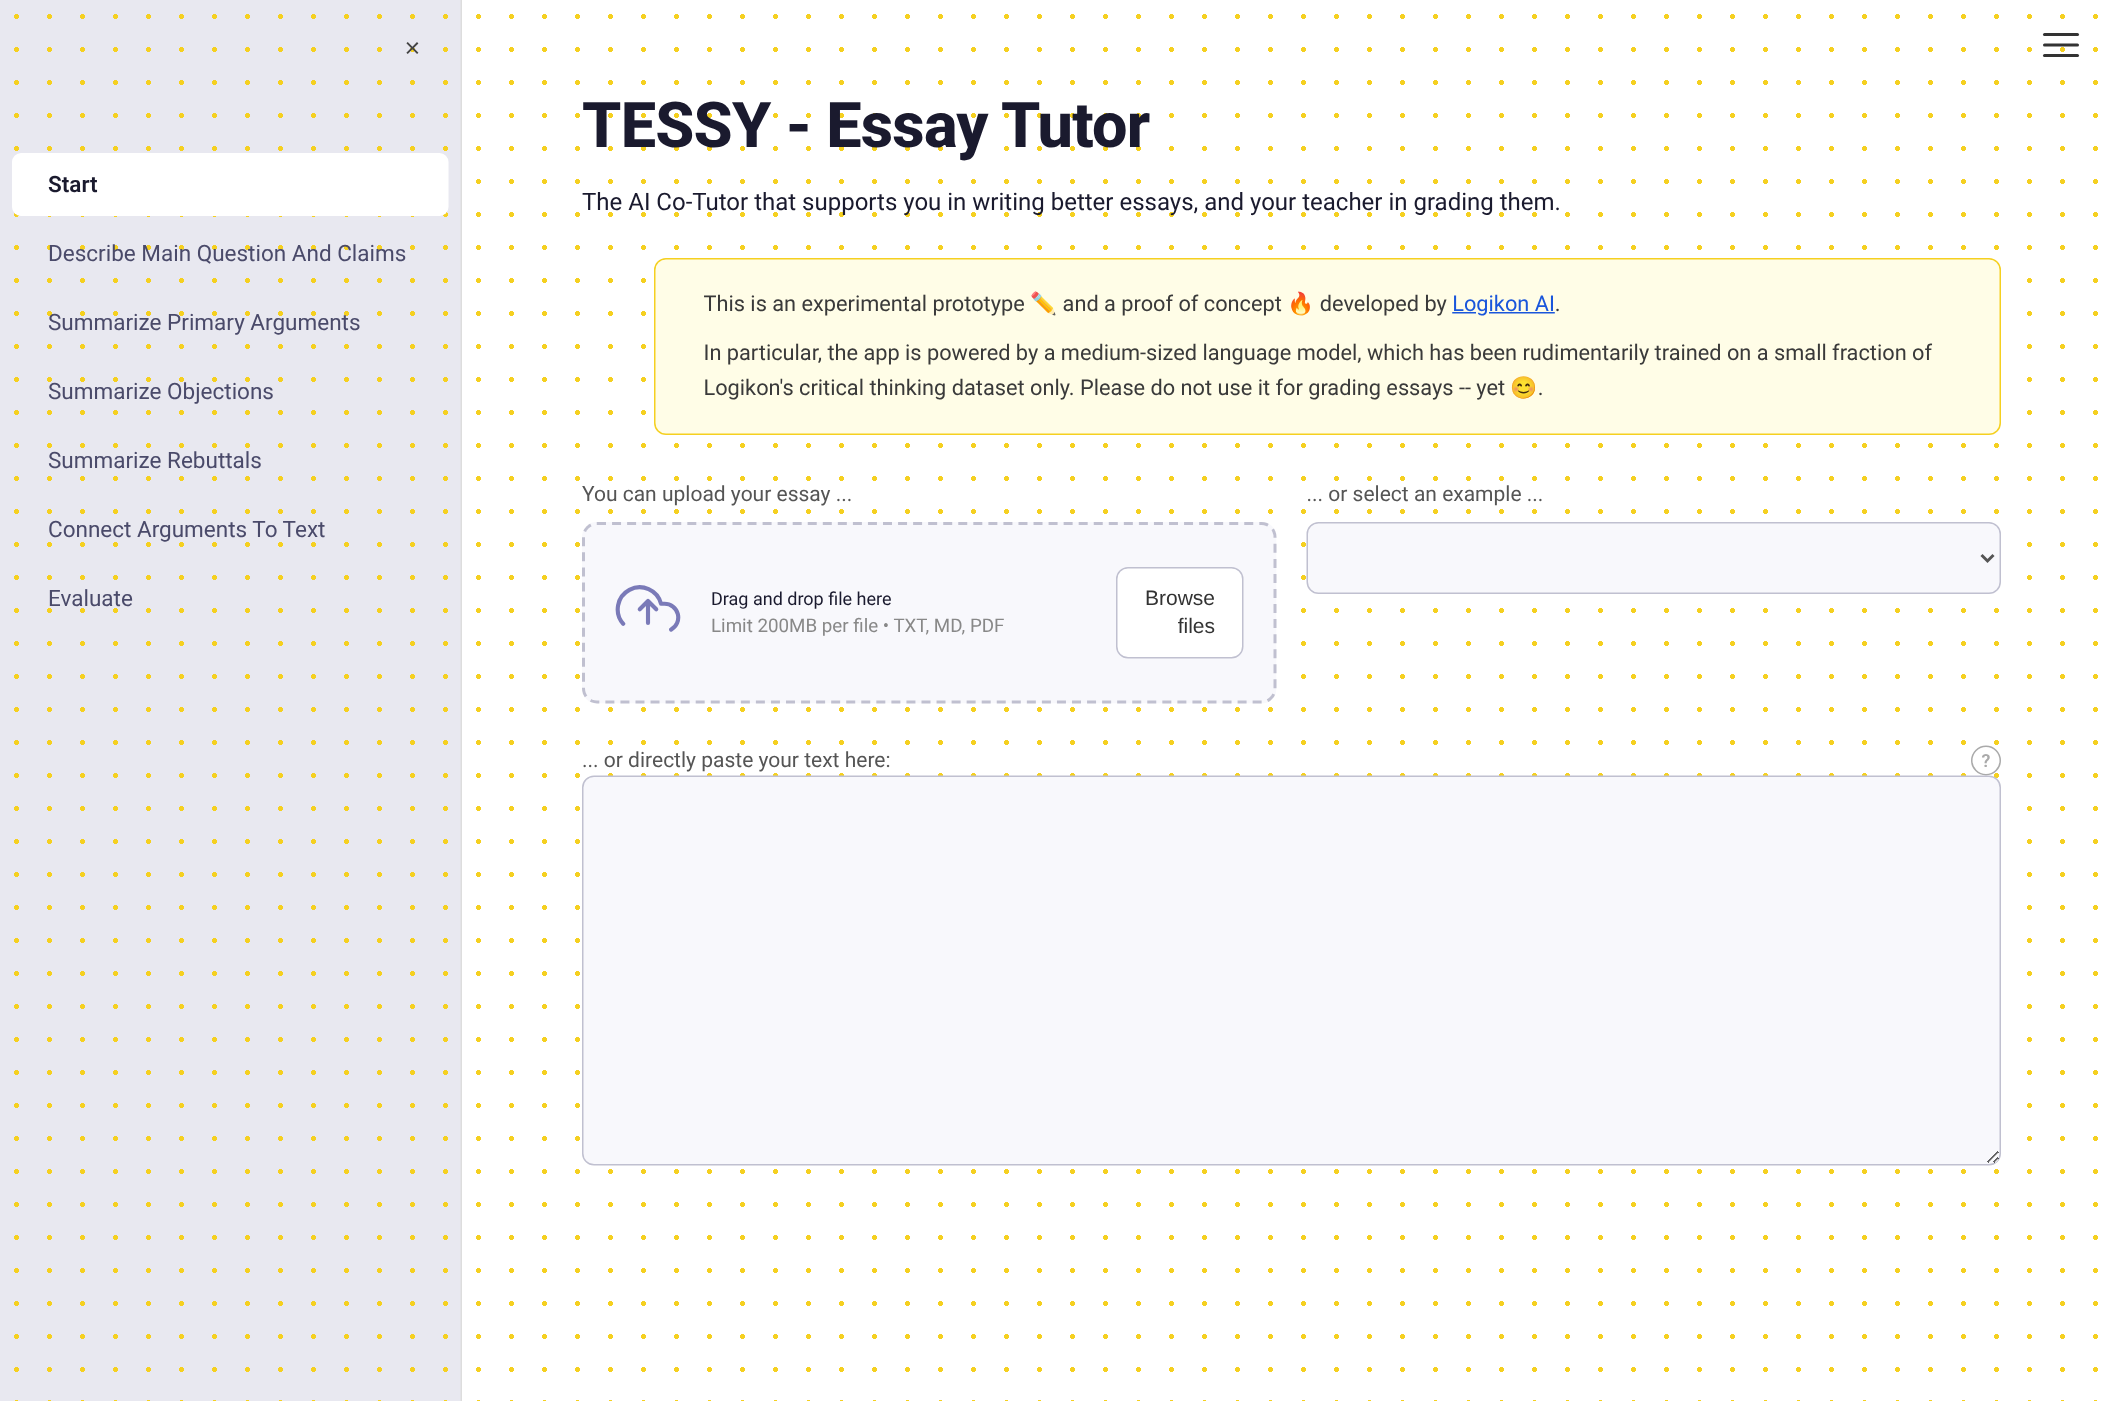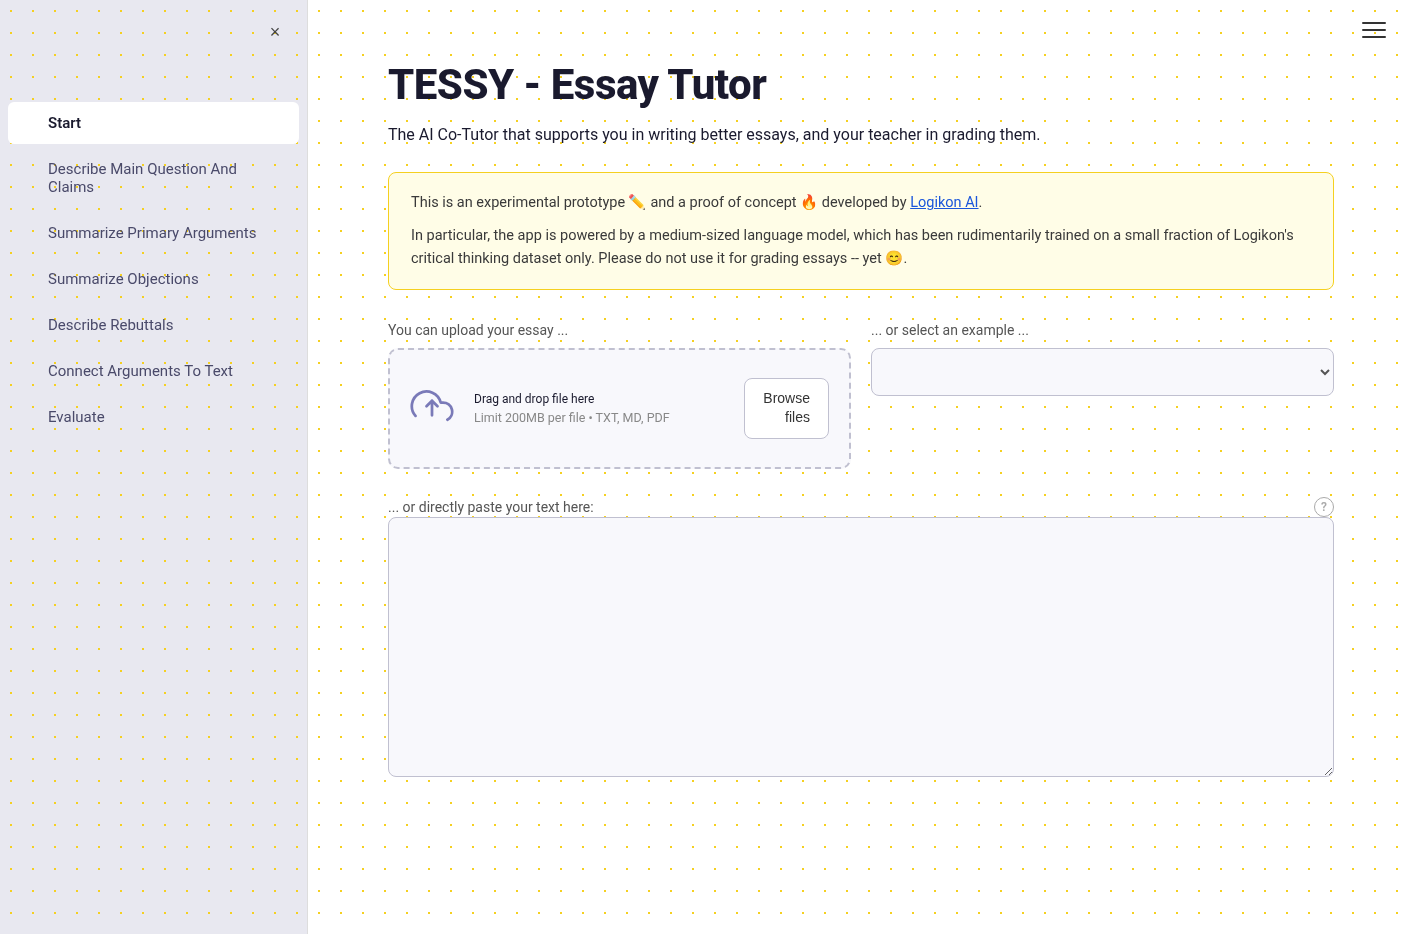--- a/index.html
+++ b/index.html
@@ -44,21 +44,21 @@
     }
 
     .sidebar-nav {
       margin-top: 100px;
       display: flex;
       flex-direction: column;
       gap: 0;
     }
 
     .sidebar-item {
-      padding: 12px 40px;
+      padding: 12px 24px;
       font-size: 15px;
       color: #4a4a6a;
       cursor: pointer;
       border-radius: 6px;
       margin: 2px 8px;
       transition: background 0.15s;
     }
 
     .sidebar-item.active {
       background: #fff;
@@ -111,22 +111,23 @@
       font-size: 16px;
       font-weight: 400;
       color: #1a1a2e;
       margin-bottom: 28px;
     }
 
     .info-box {
       background: #fffde7;
       border: 1px solid #f5d020;
       border-radius: 8px;
-      padding: 18px 22px;
+      padding: 18px 32px;
       margin-bottom: 32px;
+      margin-left: 48px;
     }
 
     .info-box p {
       font-size: 14.5px;
       color: #3a3a3a;
       line-height: 1.6;
       margin-bottom: 10px;
     }
 
     .info-box p:last-child {
@@ -266,21 +267,21 @@
 </head>
 <body>
 
 <aside class="sidebar">
   <button class="sidebar-close">×</button>
   <nav class="sidebar-nav">
     <div class="sidebar-item active">Start</div>
     <div class="sidebar-item">Describe Main Question And Claims</div>
     <div class="sidebar-item">Summarize Primary Arguments</div>
     <div class="sidebar-item">Summarize Objections</div>
-    <div class="sidebar-item">Describe Rebuttals</div>
+    <div class="sidebar-item">Summarize Rebuttals</div>
     <div class="sidebar-item">Connect Arguments To Text</div>
     <div class="sidebar-item">Evaluate</div>
   </nav>
 </aside>
 
 <main class="main">
   <button class="hamburger-btn">
     <span></span>
     <span></span>
     <span></span>

